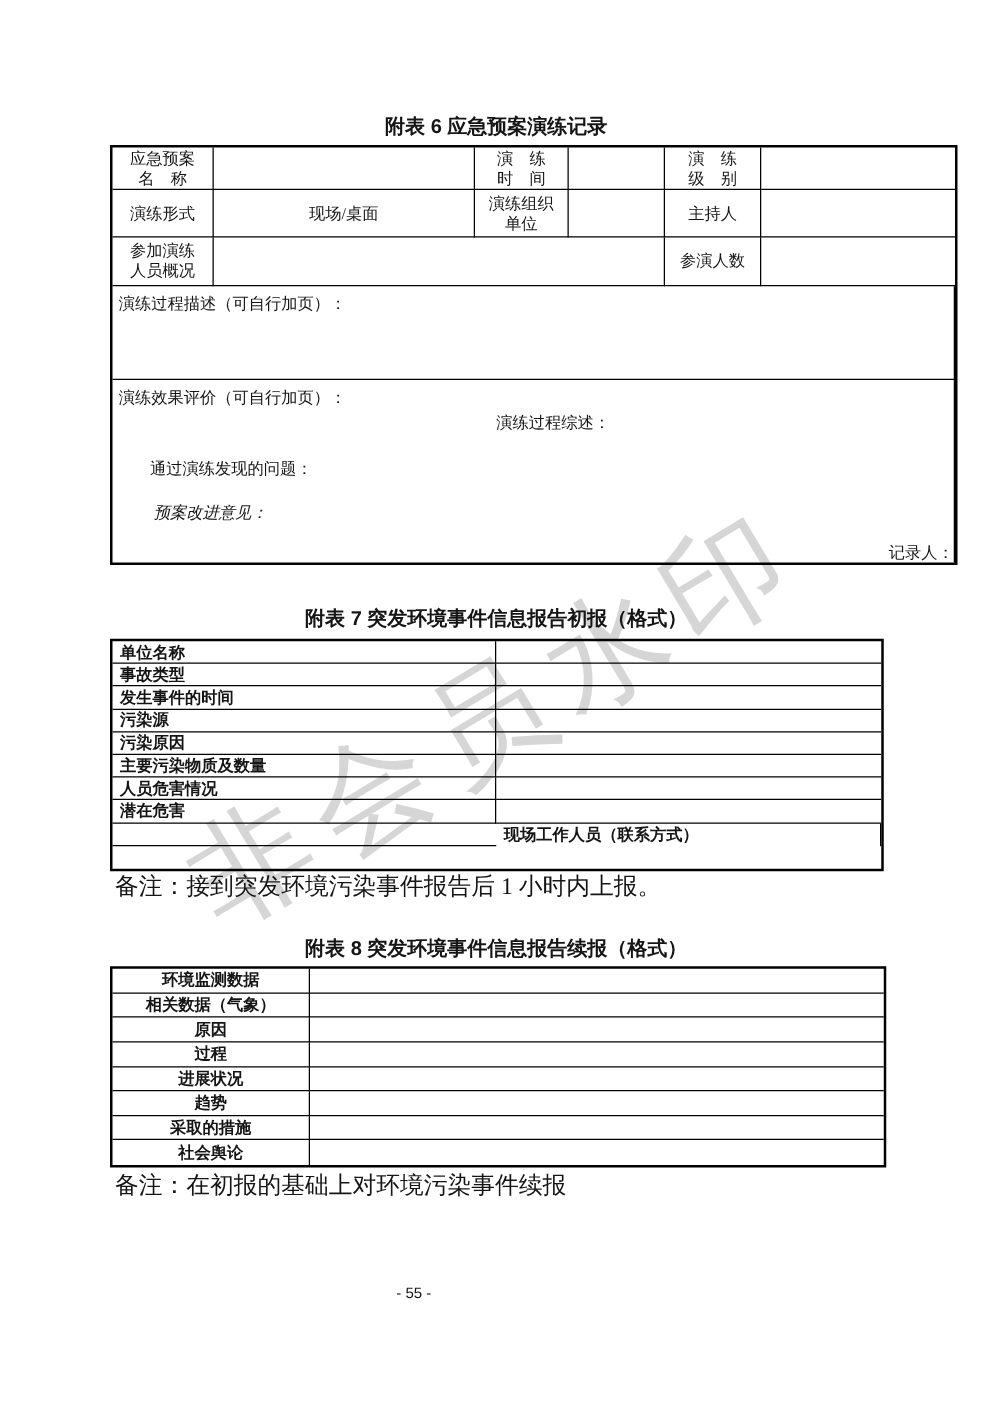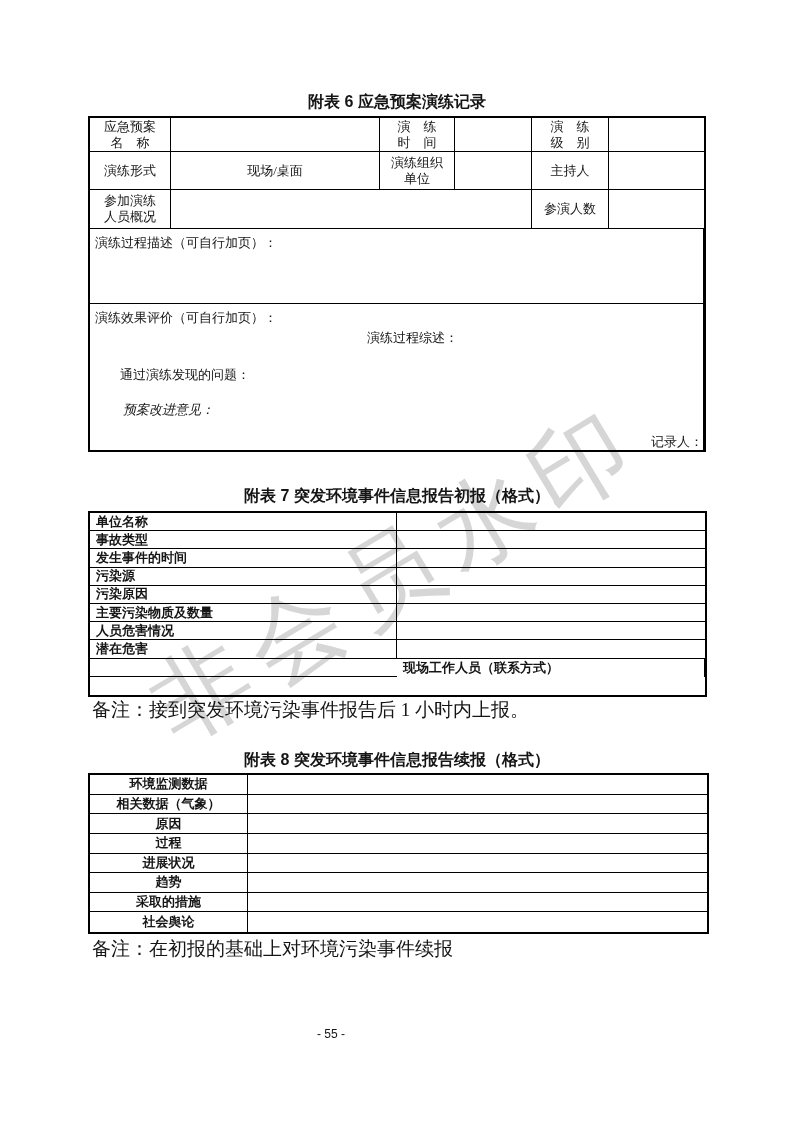--- a/index.html
+++ b/index.html
@@ -29,21 +29,21 @@
   .tbl { position:absolute; border:2px solid #000; display:grid; z-index:1; background:transparent; }
   .cell {
     border-right:1px solid #000; border-bottom:1px solid #000;
     display:flex; flex-direction:column; align-items:center; justify-content:center;
     font-size:13px; line-height:16px; text-align:center; overflow:hidden;
   }
   .cell.no-r { border-right:none; }
   .cell.no-b { border-bottom:none; }
 
   
-  #table6 { left:88px; top:116px; width:618px; height:336px;
+  #table6 { left:88px; top:116px; width:678px; height:336px;
     grid-template-columns:81px 209px 75px 77px 77px 1fr;
     grid-template-rows:34px 38px 39px 75px 1fr; box-sizing:border-box; }
   #table6 .span-all { grid-column:1 / -1; display:block; text-align:left; padding:6px 0 0 5px; }
   #t6-r3-val { grid-column:2 / 5; }
   #t6-eval-item1 { margin:4px 0 0 27px;text-align:center; }
   #t6-eval-item2 { margin:21px 0 0 25px; }
   #t6-eval-item3 { margin:19px 0 0 28px;font-style:italic; }
   #t6-recorder   { margin:16px 0 0 393px;text-align:right; }
 
   

